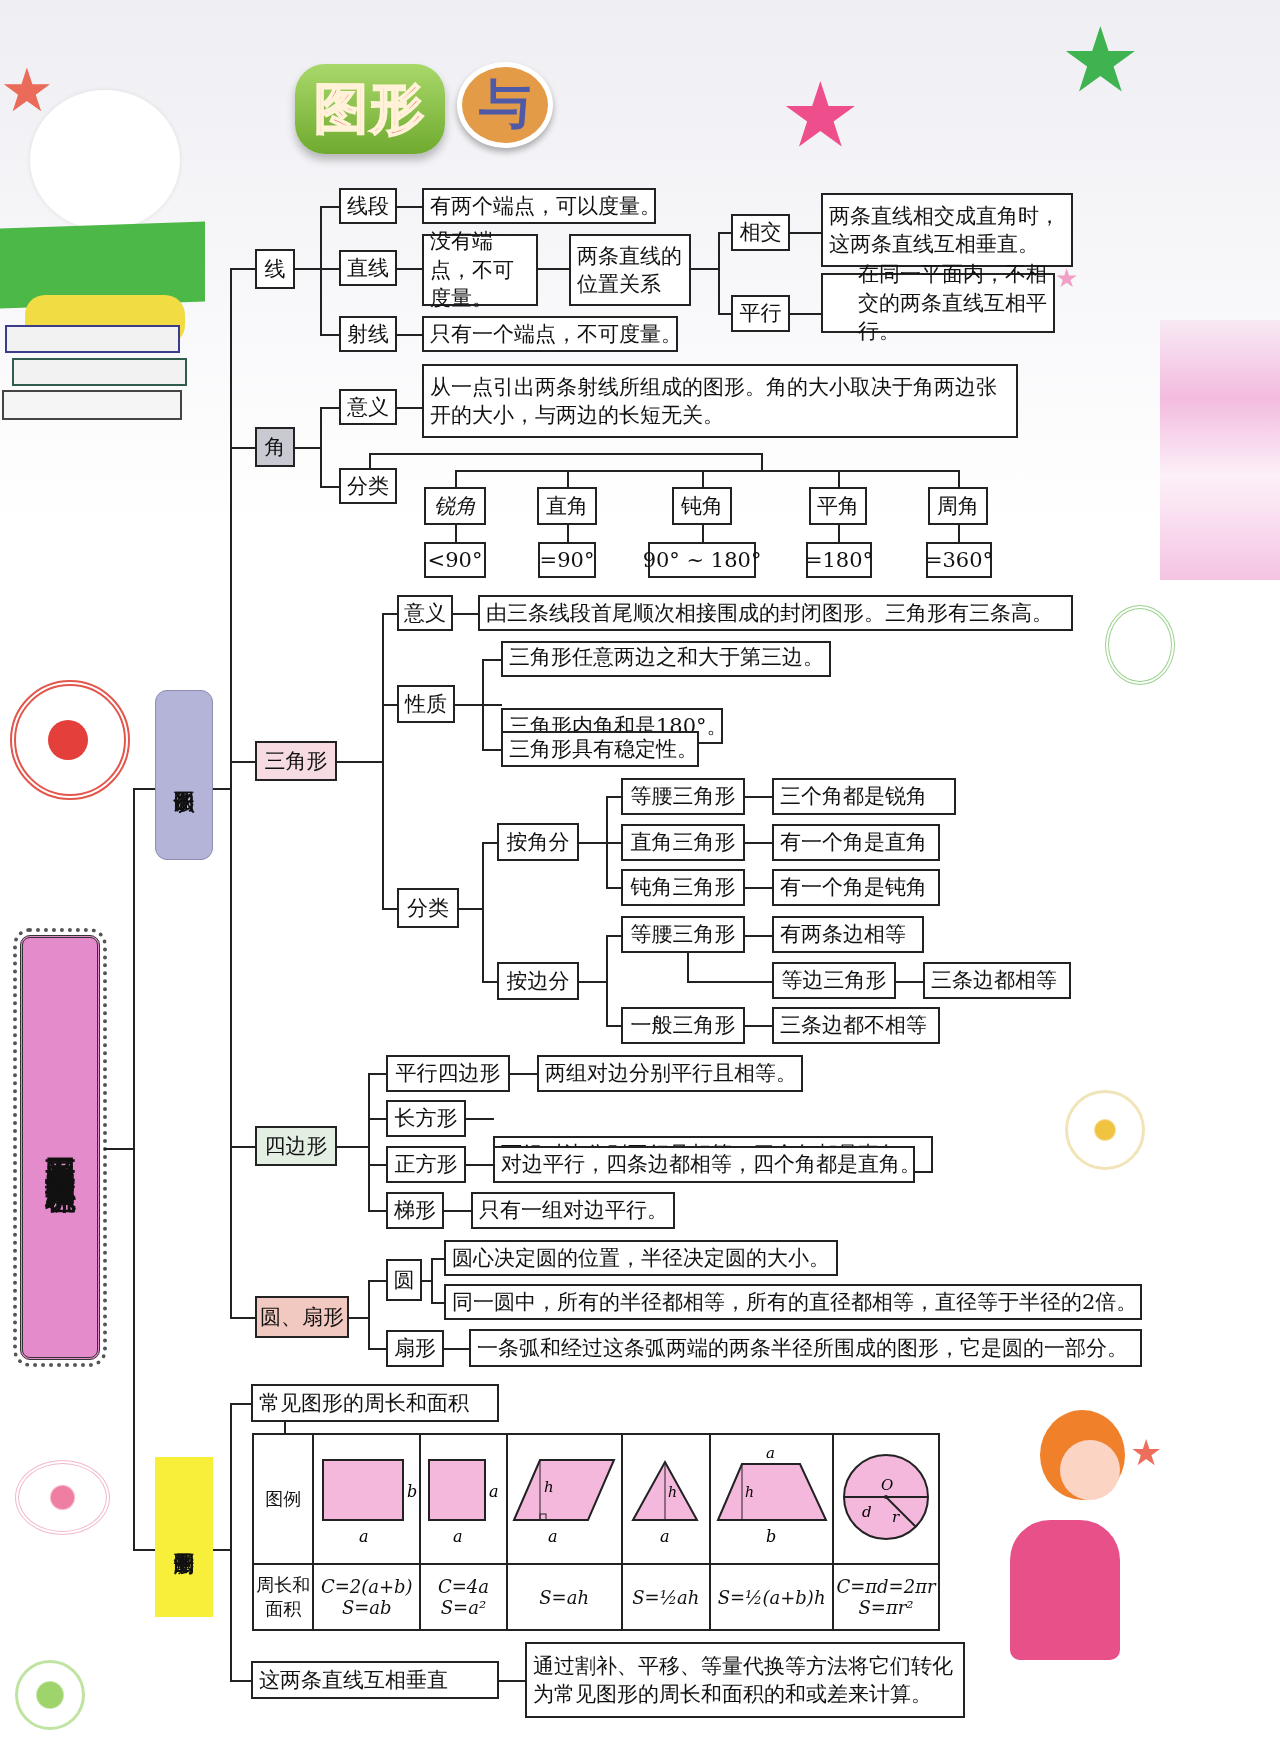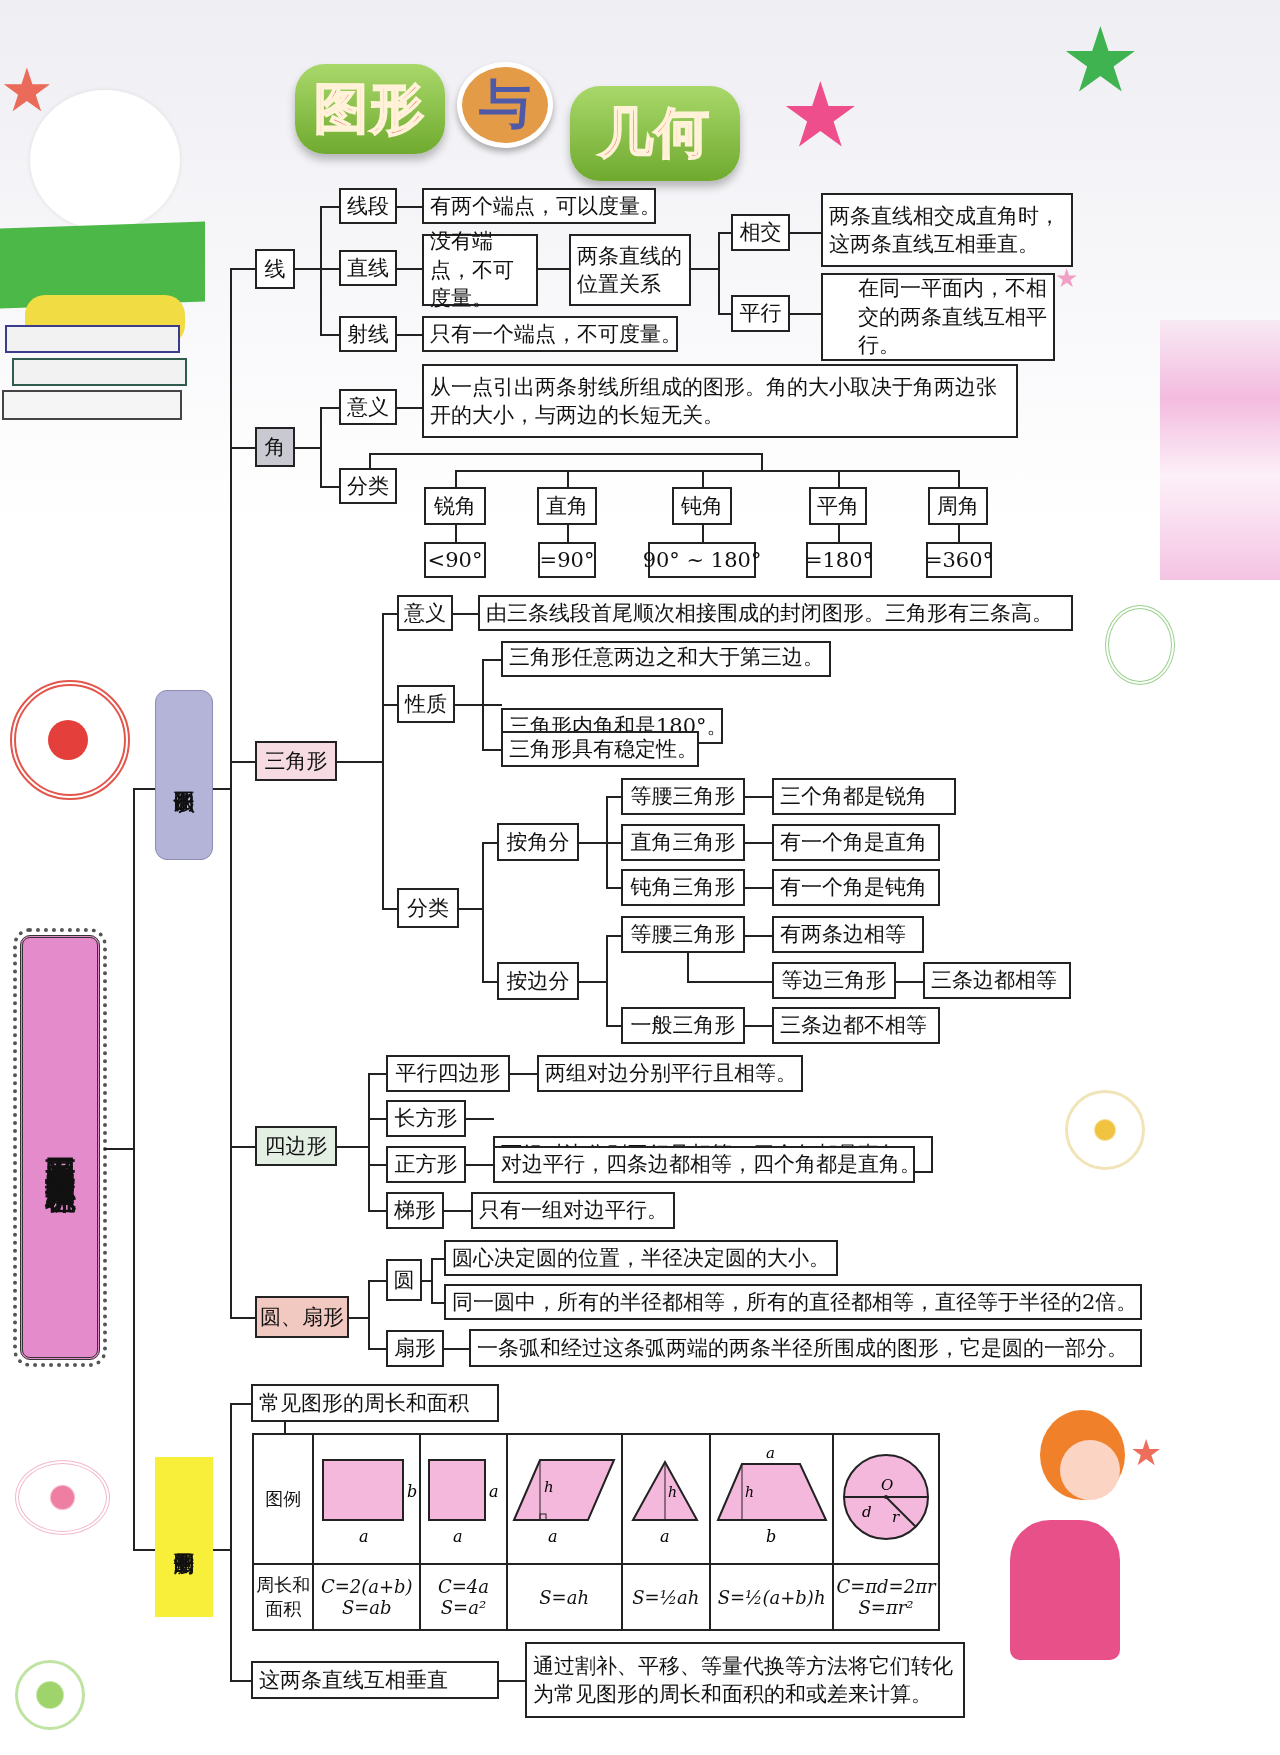--- a/index.html
+++ b/index.html
@@ -74,21 +74,20 @@
 <div style="position:absolute;left:1000px;top:1380px;width:170px;height:300px;">
   <div style="position:absolute;left:40px;top:30px;width:85px;height:90px;border-radius:50%;background:#f0812a;"></div>
   <div style="position:absolute;left:60px;top:60px;width:60px;height:60px;border-radius:50%;background:#fbd4c4;"></div>
   <div style="position:absolute;left:10px;top:140px;width:110px;height:140px;background:#e8508a;border-radius:40px 40px 10px 10px;"></div>
   <div class="star" style="left:130px;top:55px;font-size:36px;color:#ec6e5b;">★</div>
 </div>
 
 <div class="title-wrap">
   <div class="pill" style="left:0;top:0;width:150px;height:90px;">图形</div>
   <div class="bubble">与</div>
-  <div class="pill" style="left:275px;top:22px;width:170px;height:95px;">几何</div>
 </div>
 
 <div class="vert main-vert">平面图形的认识与测量知识梳理</div>
 <div class="vert sub1">平面图形的认识</div>
 <div class="vert sub2">平面图形的测量</div>
 
 <div class="line h" style="left:104px;top:1148px;width:30px;"></div>
 <div class="line v" style="left:133px;top:788px;height:762px;"></div>
 <div class="line h" style="left:133px;top:788px;width:22px;"></div>
 <div class="line h" style="left:133px;top:1549px;width:22px;"></div>
@@ -114,21 +113,21 @@
 <div class="box wrap" style="left:569px;top:234px;width:122px;height:72px;">两条直线的位置关系</div>
 <div class="line h" style="left:691px;top:268px;width:27px;"></div>
 <div class="line v" style="left:718px;top:232px;height:82px;"></div>
 <div class="line h" style="left:718px;top:232px;width:14px;"></div>
 <div class="line h" style="left:718px;top:313px;width:14px;"></div>
 <div class="box c" style="left:731px;top:214px;width:59px;height:37px;">相交</div>
 <div class="line h" style="left:790px;top:232px;width:32px;"></div>
 <div class="box wrap" style="left:821px;top:193px;width:252px;height:74px;">两条直线相交成直角时，这两条直线互相垂直。</div>
 <div class="box c" style="left:731px;top:295px;width:59px;height:37px;">平行</div>
 <div class="line h" style="left:790px;top:313px;width:32px;"></div>
-<div class="box wrap" style="left:821px;top:273px;width:234px;height:88px;padding-left:35px;">在同一平面内，不相交的两条直线互相平行。</div>
+<div class="box wrap" style="left:821px;top:273px;width:234px;height:60px;padding-left:35px;">在同一平面内，不相交的两条直线互相平行。</div>
 
 <div class="box c" style="left:339px;top:316px;width:58px;height:36px;">射线</div>
 <div class="line h" style="left:397px;top:334px;width:26px;"></div>
 <div class="box" style="left:422px;top:316px;width:256px;height:36px;">只有一个端点，不可度量。</div>
 
 <div class="line h" style="left:230px;top:447px;width:26px;"></div>
 <div class="box c shade-gray" style="left:255px;top:427px;width:40px;height:40px;">角</div>
 <div class="line h" style="left:295px;top:447px;width:25px;"></div>
 <div class="line v" style="left:320px;top:407px;height:80px;"></div>
 <div class="line h" style="left:320px;top:407px;width:20px;"></div>
@@ -137,21 +136,21 @@
 <div class="line h" style="left:397px;top:407px;width:26px;"></div>
 <div class="box wrap" style="left:422px;top:364px;width:596px;height:74px;">从一点引出两条射线所组成的图形。角的大小取决于角两边张开的大小，与两边的长短无关。</div>
 <div class="box c" style="left:339px;top:468px;width:58px;height:36px;">分类</div>
 <div class="line v" style="left:369px;top:453px;height:16px;"></div>
 <div class="line h" style="left:369px;top:453px;width:393px;"></div>
 <div class="line v" style="left:761px;top:453px;height:18px;"></div>
 <div class="line h" style="left:455px;top:470px;width:504px;"></div>
 
 <div>
   <div class="line v" style="left:455px;top:470px;height:18px;"></div>
-  <div class="box c" style="left:424px;top:487px;width:62px;height:38px;">锐角</div>
+  <div class="box c" style="left:424px;top:487px;width:62px;height:38px;font-style:italic;">锐角</div>
   <div class="line v" style="left:455px;top:525px;height:18px;"></div>
   <div class="box c" style="left:424px;top:542px;width:62px;height:36px;">&lt;90°</div>
 
   <div class="line v" style="left:567px;top:470px;height:18px;"></div>
   <div class="box c" style="left:537px;top:487px;width:60px;height:38px;">直角</div>
   <div class="line v" style="left:567px;top:525px;height:18px;"></div>
   <div class="box c" style="left:538px;top:542px;width:58px;height:36px;">=90°</div>
 
   <div class="line v" style="left:702px;top:470px;height:18px;"></div>
   <div class="box c" style="left:672px;top:487px;width:60px;height:38px;">钝角</div>

